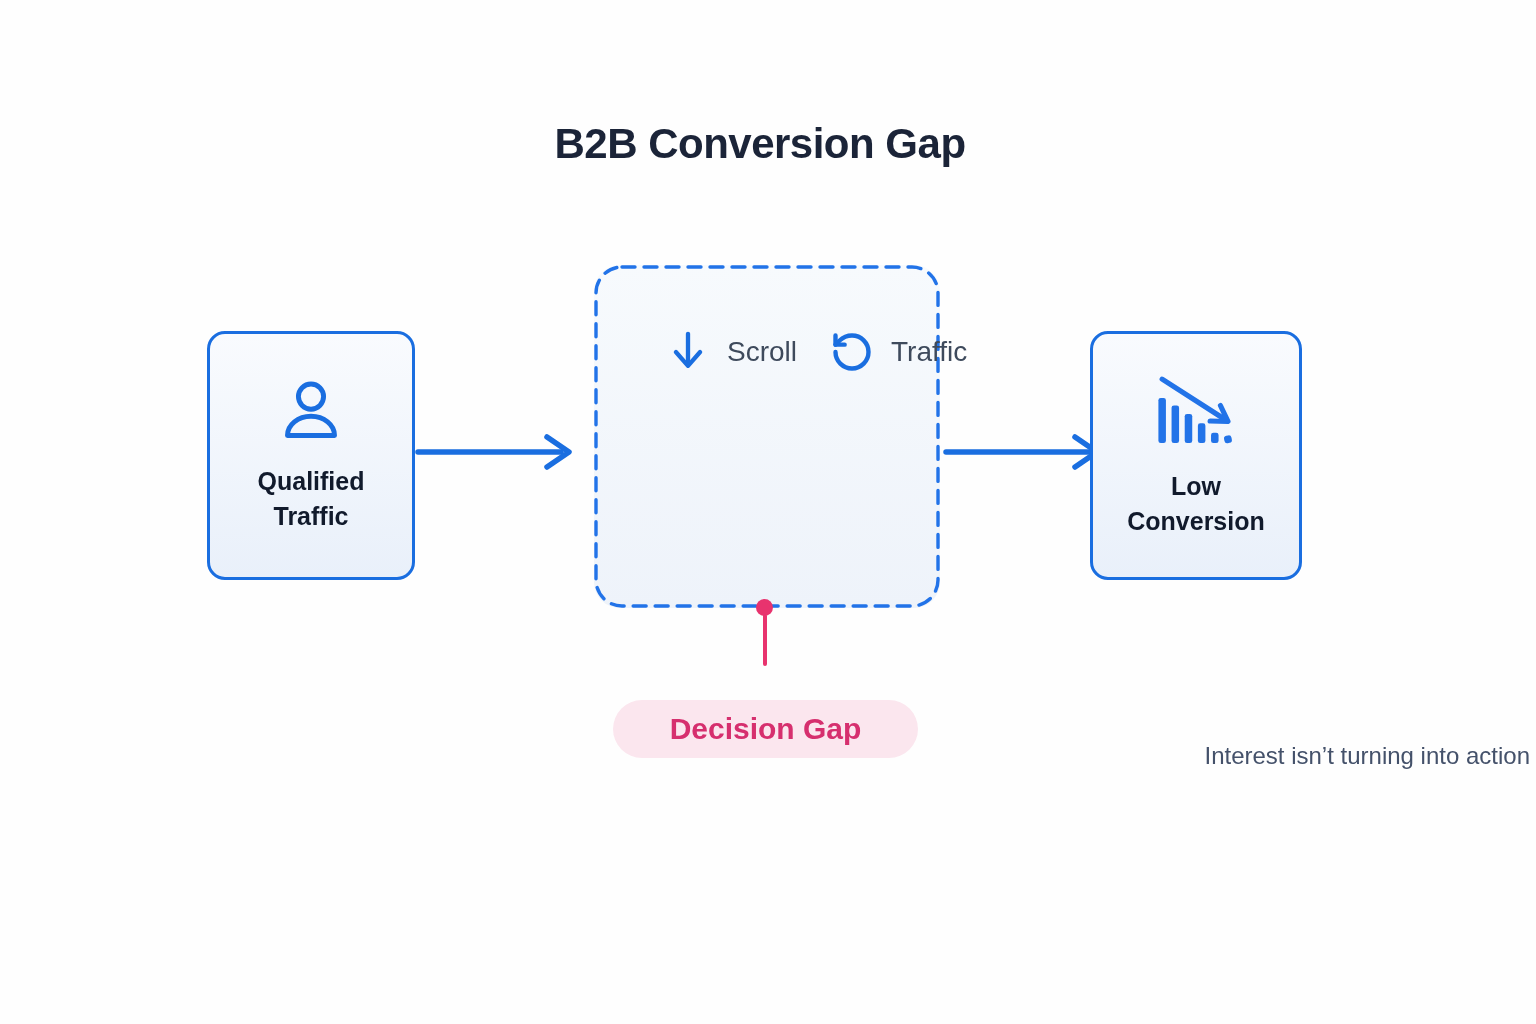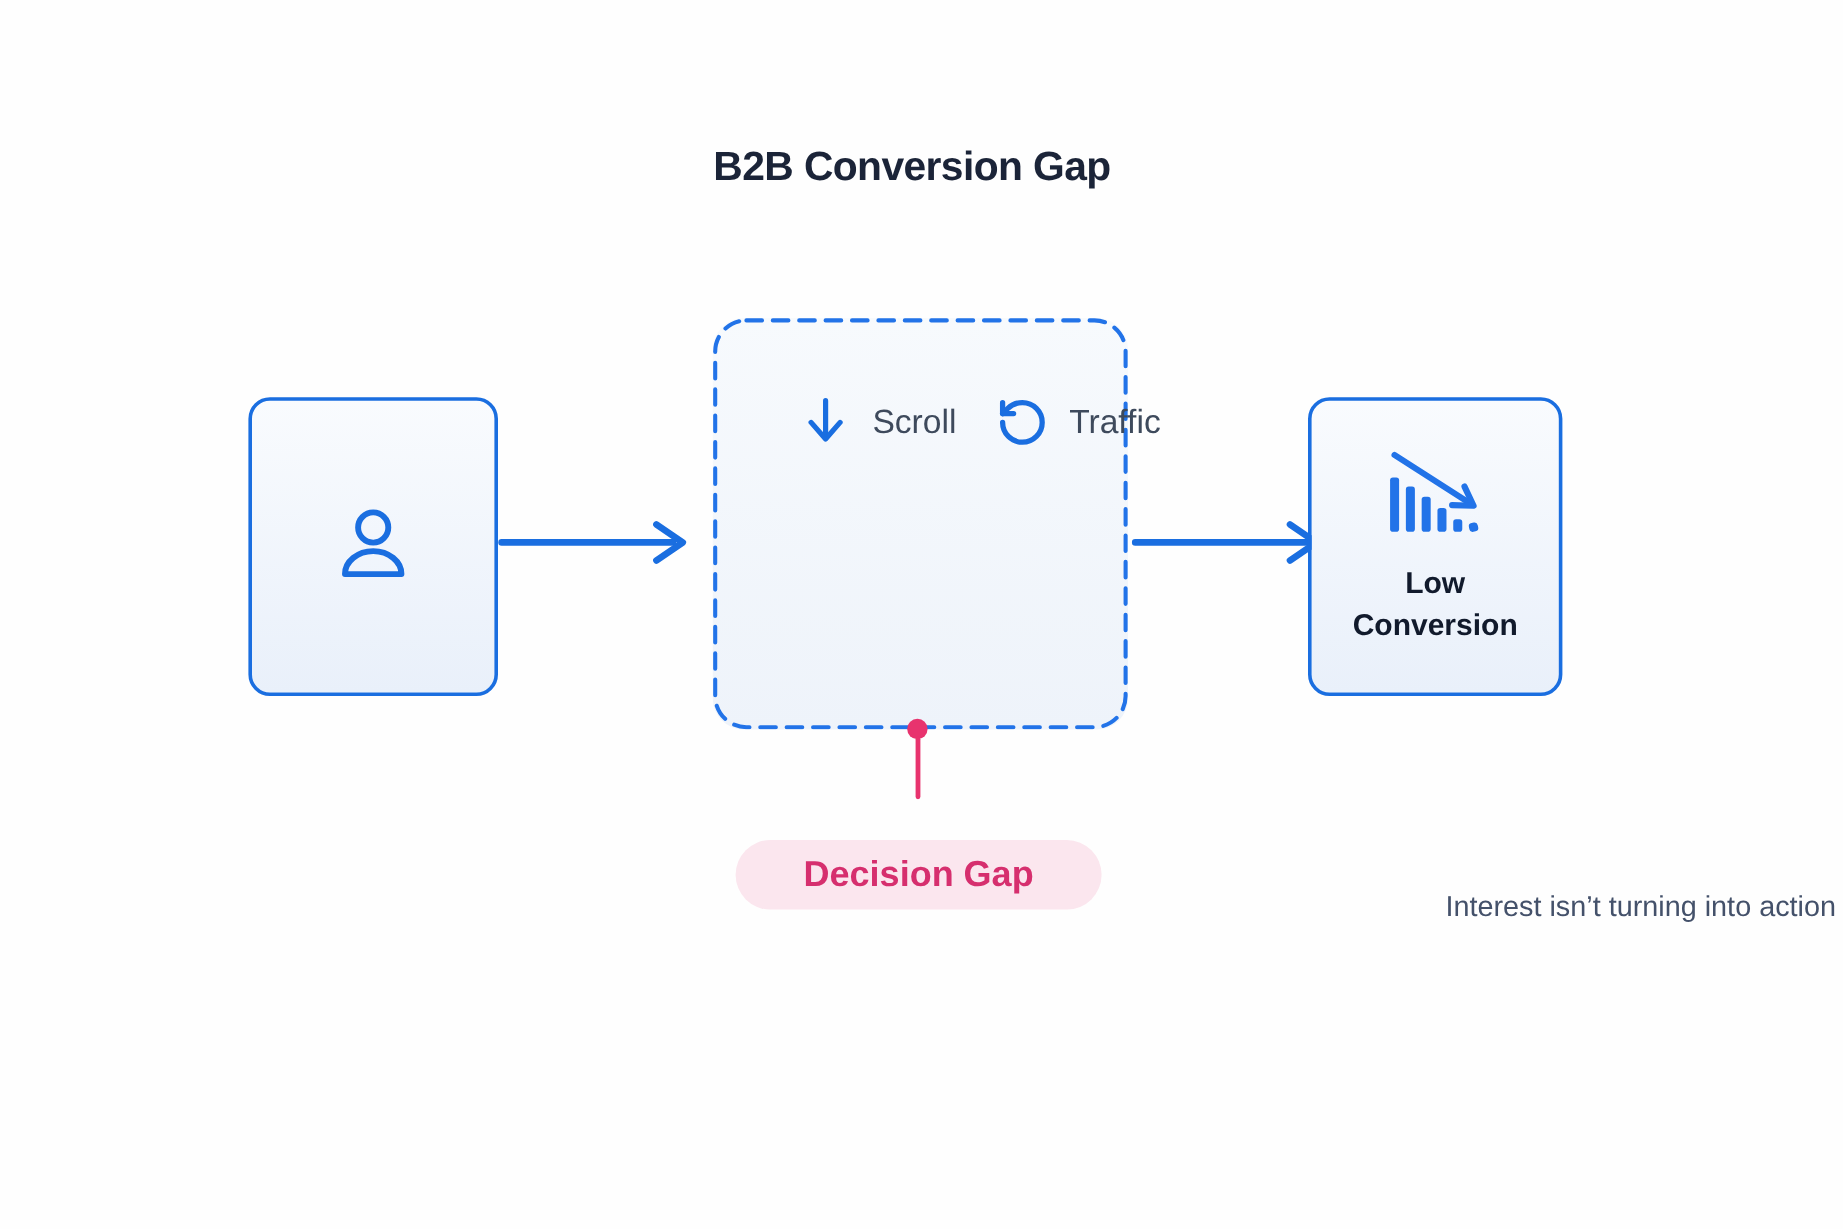--- a/index.html
+++ b/index.html
@@ -17,21 +17,21 @@
   body{
     position:relative;
     width:1536px;height:1024px;
     background:#fefefe;
     font-family:"Liberation Sans","DejaVu Sans",sans-serif;
     overflow:hidden;
   }
   .title{
     position:absolute;top:120px;left:0;width:1520px;
     text-align:center;
-    font-size:34px;font-weight:700;letter-spacing:-0.5px;
+    font-size:42px;font-weight:700;letter-spacing:-0.5px;
     color:var(--navy);
   }
   .node-box{
     position:absolute;
     border:3.5px solid var(--blue);
     border-radius:18px;
     background:linear-gradient(180deg,#f9fbfe 0%,#e9f0fa 100%);
     display:flex;flex-direction:column;align-items:center;justify-content:center;
   }
   .node-box .icon-wrap{display:flex;align-items:center;justify-content:center;}
@@ -89,20 +89,21 @@
 
 <div class="title">B2B Conversion Gap</div>
 
 <div class="node-box box-left">
   <div class="icon-wrap">
     <svg width="70" height="70" viewBox="0 0 64 64" fill="none" stroke="#1a6ee0" stroke-width="4.5" stroke-linecap="round" stroke-linejoin="round">
       <circle cx="32" cy="17" r="11.5"></circle>
       <path d="M10.5 52.5 a21.5 17.5 0 0 1 43 0 z"></path>
     </svg>
   </div>
+  <div class="node-label">Qualified Traffic</div>
 </div>
 
 <svg class="flow-arrow arrow-1" viewBox="0 0 168 44" fill="none" stroke="#1a6ee0" stroke-width="5.5" stroke-linecap="round" stroke-linejoin="round">
   <path d="M3 22 H146"></path>
   <path d="M132 7 L154 22 L132 37"></path>
 </svg>
 
 <div class="phase-box">
   <svg class="phase-border" viewBox="0 0 346 343" fill="none">
     <rect x="2" y="2" width="342" height="339" rx="26" stroke="#2273e8" stroke-width="3.4" stroke-dasharray="13 9" stroke-linecap="round"></rect>

